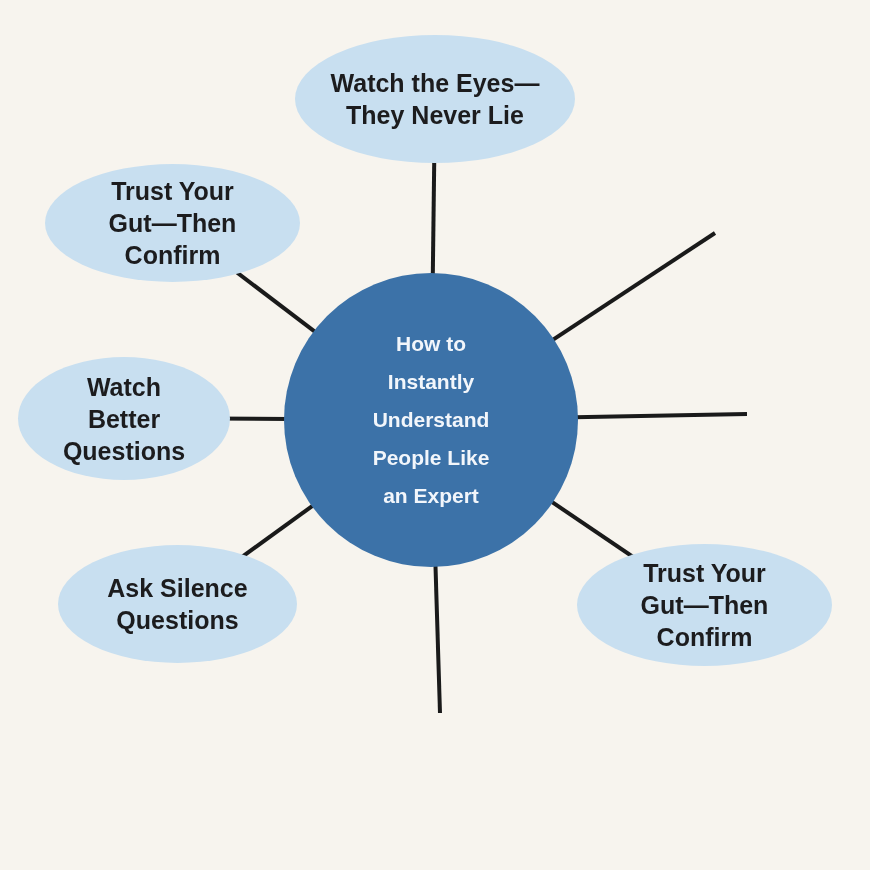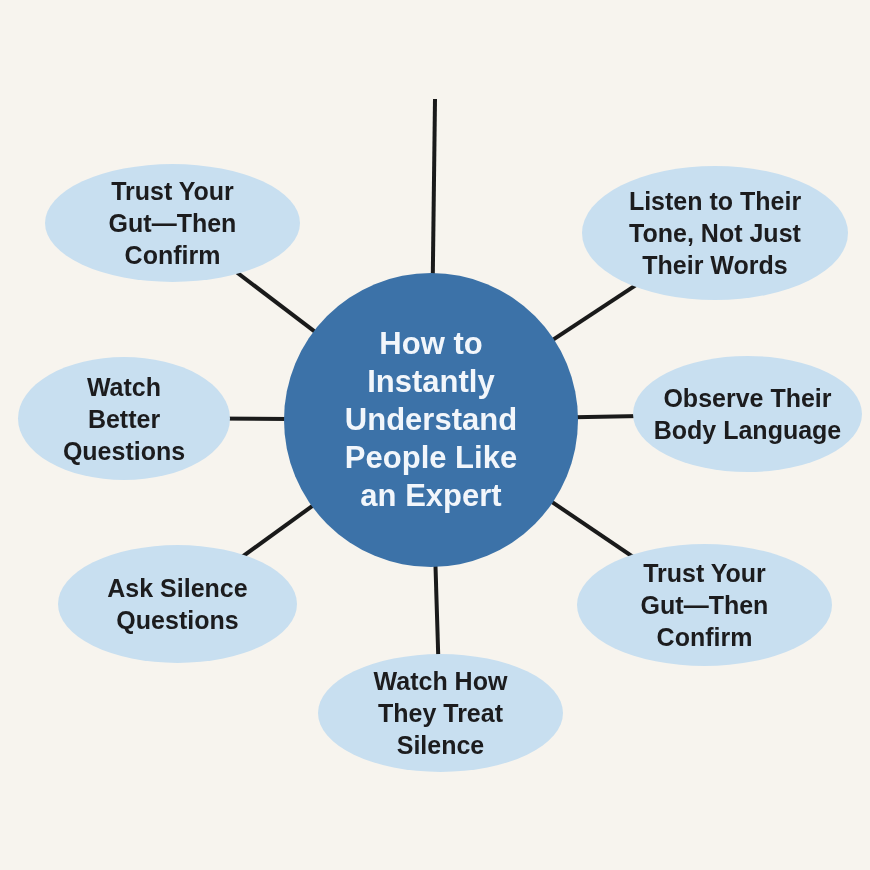--- a/index.html
+++ b/index.html
@@ -52,21 +52,21 @@
     z-index: 2;
     left: 284px; top: 273px;
     width: 294px; height: 294px;
     border-radius: 50%;
     background: var(--hub-fill);
     display: flex;
     align-items: center;
     justify-content: center;
     text-align: center;
     color: var(--hub-text);
-    font-size: 31px;
+    font-size: 21px;
     line-height: 38px;
     font-weight: 600;
     white-space: pre-line;
   }
   .node-top          { left: 295px; top: 35px;  width: 280px; height: 128px; }
   .node-top-right    { left: 582px; top: 166px; width: 266px; height: 134px; }
   .node-right        { left: 633px; top: 356px; width: 229px; height: 116px; }
   .node-bottom-right { left: 577px; top: 544px; width: 255px; height: 122px; }
   .node-bottom       { left: 318px; top: 654px; width: 245px; height: 118px; }
   .node-bottom-left  { left: 58px;  top: 545px; width: 239px; height: 118px; }
@@ -82,43 +82,33 @@
     <line x1="431" y1="420" x2="435" y2="99"></line>
     <line x1="431" y1="420" x2="715" y2="233"></line>
     <line x1="431" y1="420" x2="747" y2="414"></line>
     <line x1="431" y1="420" x2="704" y2="605"></line>
     <line x1="431" y1="420" x2="440" y2="713"></line>
     <line x1="431" y1="420" x2="177" y2="604"></line>
     <line x1="431" y1="420" x2="124" y2="418"></line>
     <line x1="431" y1="420" x2="172" y2="223"></line>
   </svg>
 
-
-  <div class="node node-top-right">
-    <span>Listen to Their
-Tone, Not Just
-Their Words</span>
+  <div class="node node-top">
+    <span>Watch the Eyes—
+They Never Lie</span>
   </div>
 
-  <div class="node node-right">
-    <span>Observe Their
-Body Language</span>
-  </div>
+
 
   <div class="node node-bottom-right">
     <span>Trust Your
 Gut—Then
 Confirm</span>
   </div>
 
-  <div class="node node-bottom">
-    <span>Watch How
-They Treat
-Silence</span>
-  </div>
 
   <div class="node node-bottom-left">
     <span>Ask Silence
 Questions</span>
   </div>
 
   <div class="node node-left">
     <span>Watch
 Better
 Questions</span>

